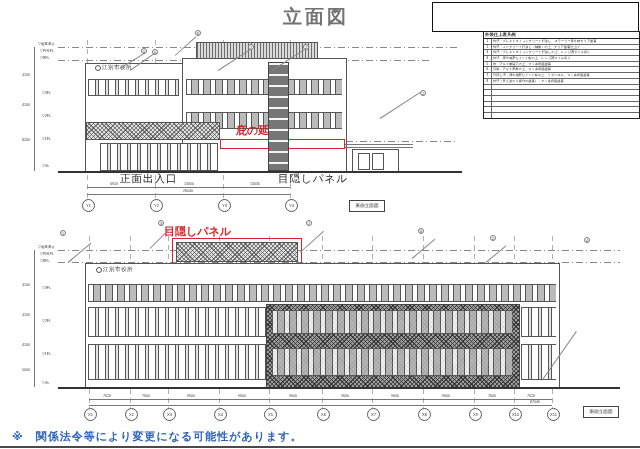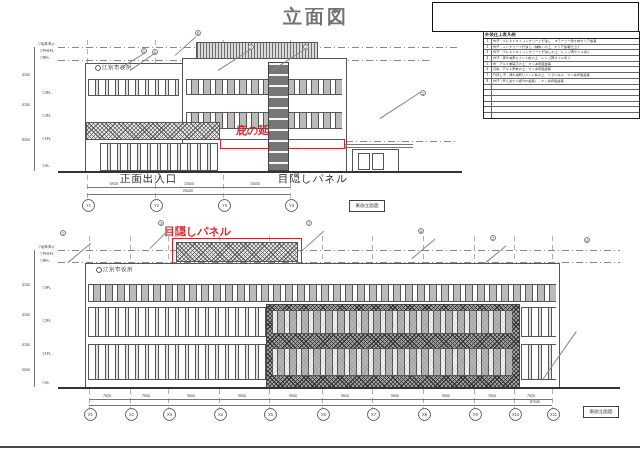--- a/index.html
+++ b/index.html
@@ -296,16 +296,17 @@
     <div class="abs lead" style="left:486px;top:262px;width:26px;transform:rotate(-40deg);"></div>
     <div class="abs lead" style="left:542px;top:380px;width:60px;transform:rotate(-55deg);"></div>
     <div class="abs callout" style="left:60px;top:230px;">1</div>
     <div class="abs callout" style="left:158px;top:220px;">3</div>
     <div class="abs callout" style="left:306px;top:220px;">7</div>
     <div class="abs callout" style="left:418px;top:228px;">8</div>
     <div class="abs callout" style="left:490px;top:235px;">2</div>
     <div class="abs callout" style="left:584px;top:237px;">4</div>
   </div>
 
+  <div class="abs note" style="left:12px;top:429px;">※　関係法令等により変更になる可能性があります。</div>
 
   <div class="abs" style="left:0;top:446px;width:640px;height:2px;background:#4a4a4a;"></div>
 
 </div>
 
 </body></html>

